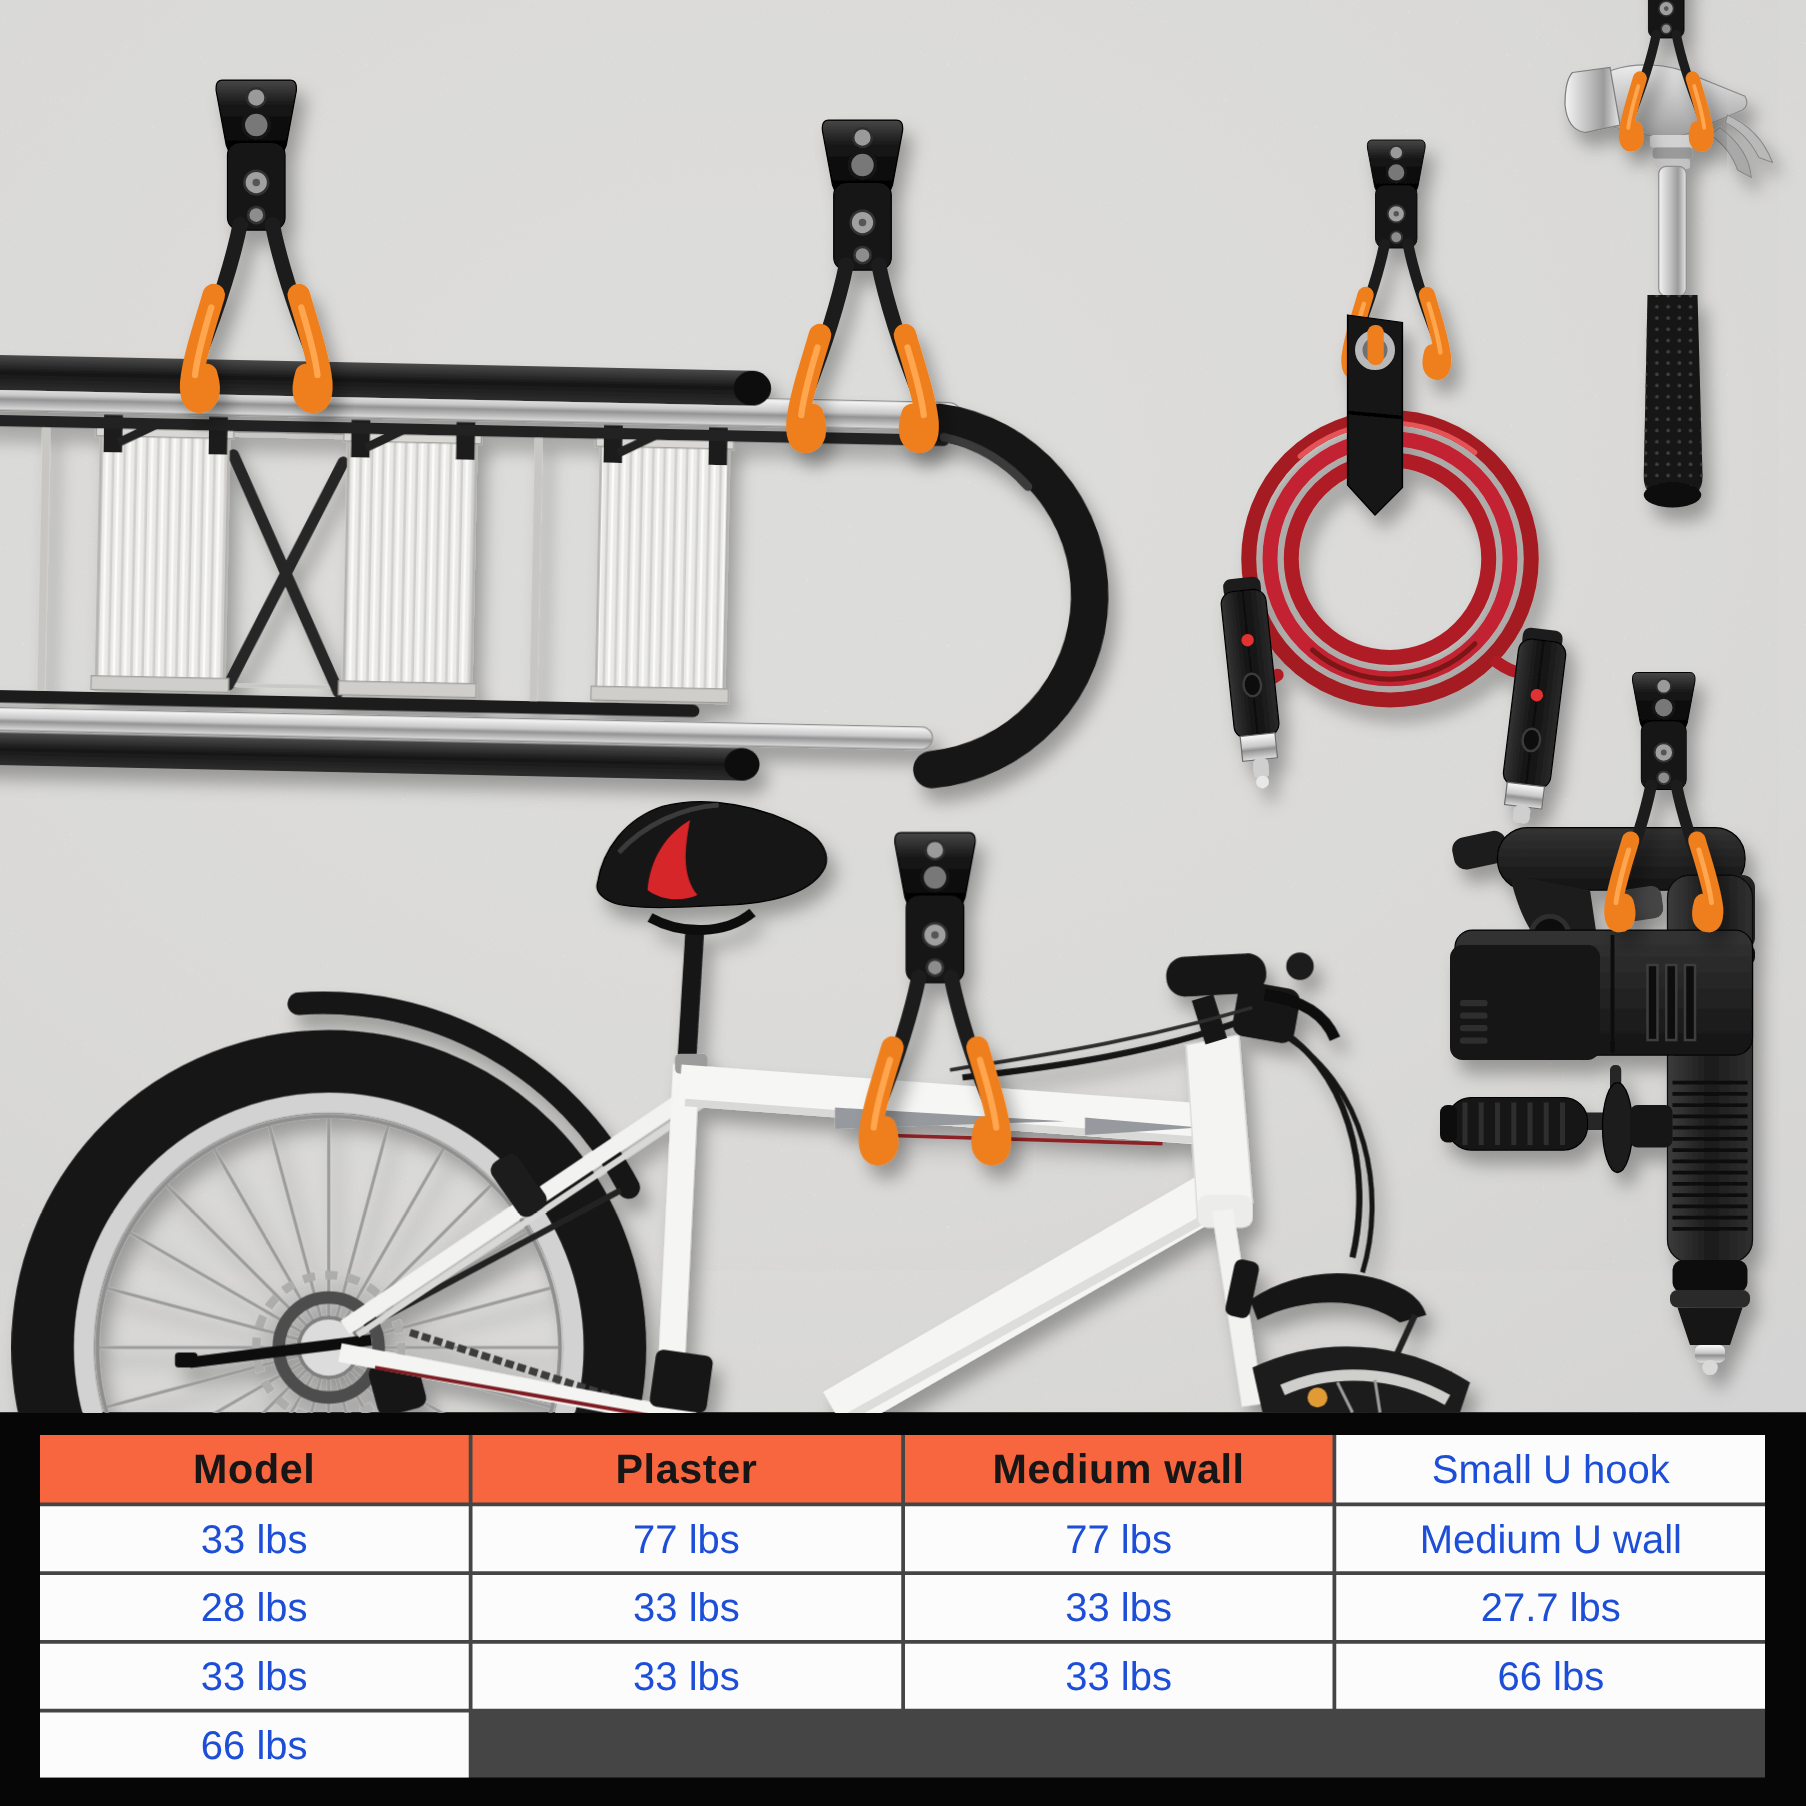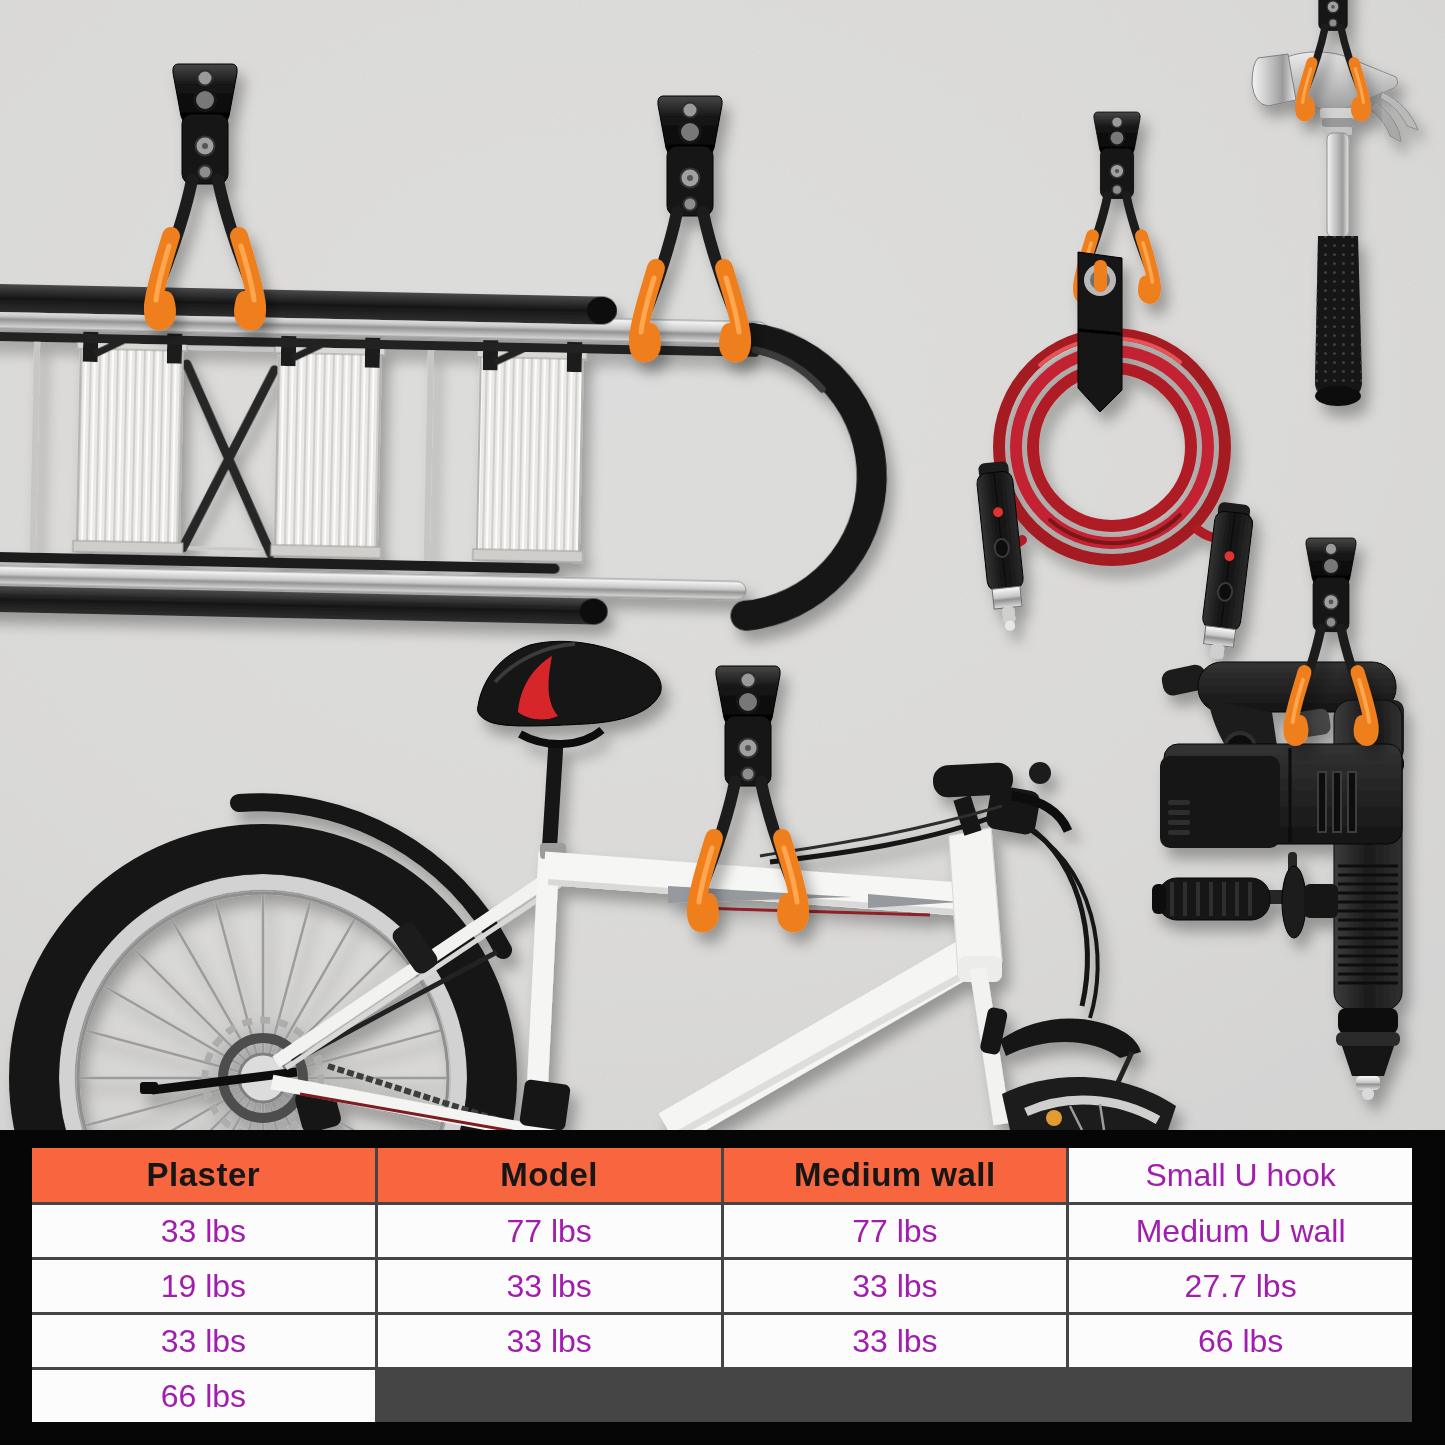--- a/index.html
+++ b/index.html
@@ -5,21 +5,21 @@
   html,body{margin:0;padding:0;background:#060606;}
   .stage{position:relative;width:1445px;height:1445px;background:#060606;overflow:hidden;
          font-family:"Liberation Sans",sans-serif;}
   .photo{position:absolute;left:0;top:0;width:1445px;height:1130px;overflow:hidden;}
   .table-band{position:absolute;left:0;top:1130px;width:1445px;height:315px;background:#060606;}
   .spec-table{position:absolute;left:32px;top:18px;width:1380px;display:grid;
               grid-template-columns:repeat(4,1fr);grid-template-rows:54px repeat(4,52px);
               gap:3px;background:#454545;}
   .th{background:#f7663e;color:#161616;font-weight:bold;font-size:33px;
       display:flex;align-items:center;justify-content:center;letter-spacing:.5px;}
-  .td{background:#fcfcfc;color:#a21caf;font-size:32px;
+  .td{background:#fcfcfc;color:#1d4ed8;font-size:32px;
       display:flex;align-items:center;justify-content:center;}
 </style>
 </head>
 <body>
 
 <div class="stage">
 
   <div class="photo">
   <svg width="1445" height="1130" viewBox="0 0 1445 1130">
     <defs>
@@ -373,31 +373,31 @@
       </g>
     </g>
     <g filter="url(#ds)">
       <use href="#uhook" transform="translate(748,666)"></use>
     </g>
   </svg>
   </div>
 
   <div class="table-band">
     <div class="spec-table">
+      <div class="th">Model</div>
       <div class="th">Plaster</div>
-      <div class="th">Model</div>
       <div class="th">Medium wall</div>
 
       <div class="td">Small U hook</div>
       <div class="td">33 lbs</div>
       <div class="td">77 lbs</div>
       <div class="td">77 lbs</div>
 
       <div class="td">Medium U wall</div>
-      <div class="td">19 lbs</div>
+      <div class="td">28 lbs</div>
       <div class="td">33 lbs</div>
       <div class="td">33 lbs</div>
 
       <div class="td">27.7 lbs</div>
       <div class="td">33 lbs</div>
       <div class="td">33 lbs</div>
 
       <div class="td">33 lbs</div>
       <div class="td">66 lbs</div>
       <div class="td">66 lbs</div>

